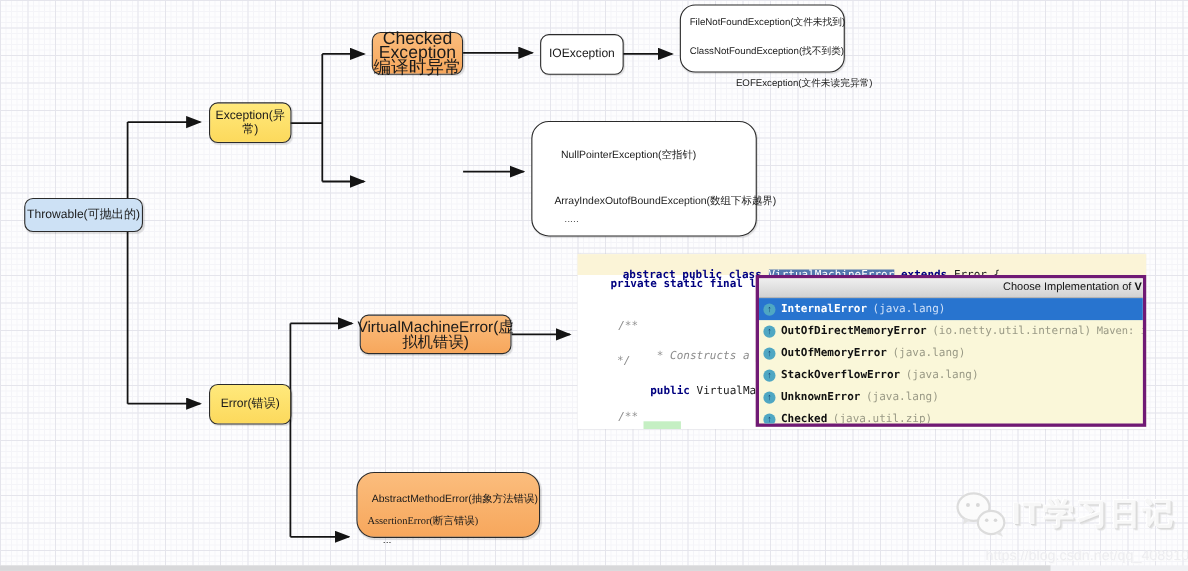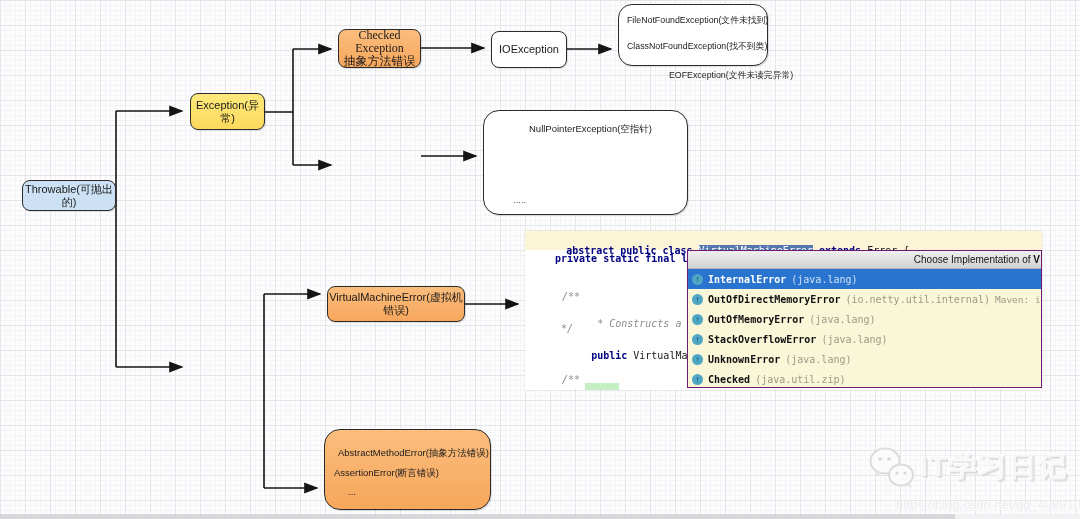--- a/index.html
+++ b/index.html
@@ -21,34 +21,34 @@
     font-size:11px;color:#1a1a1a;text-align:center;line-height:13px;
     box-shadow:1px 1px 1px rgba(0,0,0,.12);box-sizing:border-box;
   }
   .node.blue{background:#cde1f5;}
   .node.yellow{background:linear-gradient(#ffe97c,#fcd95c);}
   .node.orange{background:linear-gradient(#fbbd7d,#f7a75c);}
   .node.white{background:#ffffff;text-align:right;}
   .bigbox{position:absolute;z-index:2;border:1.8px solid #2b2b2b;background:#fff;
     box-shadow:1px 1px 1px rgba(0,0,0,.12);box-sizing:border-box;}
   .bigbox .bl{position:absolute;font-size:9px;color:#1a1a1a;white-space:nowrap;}
-  .small2{font-size:12px;font-family:Liberation Serif, serif;}
+  .small2{font-size:16px;}
   
   .editor{position:absolute;left:525px;top:231px;width:517px;height:159px;z-index:3;
     background:#ffffff;font-family:"DejaVu Sans Mono","Liberation Mono",monospace;
     font-size:10px;color:#1a1a1a;box-shadow:0 0 2px rgba(0,0,0,.15);}
   .curline{position:absolute;left:0;top:0;width:517px;height:19px;background:#fbf4d7;}
   .cl{position:absolute;white-space:pre;}
   .kw{color:#000080;font-weight:bold;}
   .sel-token{background:#5477ae;color:#ffffff;}
   .cmt{color:#8c8c8c;font-style:italic;}
   .codetag{background:#c5efc3;}
   .greenbit{position:absolute;left:60px;top:152px;width:34px;height:7px;background:#c5efc3;}
   .popup{position:absolute;left:162px;top:19px;width:355px;height:138px;z-index:4;
-    background:#faf7d9;border:1px solid #701a75;box-sizing:border-box;overflow:hidden;}
+    background:#faf7d9;border:3px solid #701a75;box-sizing:border-box;overflow:hidden;}
   .popup-header{height:18px;background:linear-gradient(#efefef,#d2d2d2);
     border-bottom:1px solid #b5b5b5;font-family:"Liberation Sans",sans-serif;
     font-size:10px;color:#111;display:flex;align-items:center;justify-content:flex-end;
     padding-right:1px;box-sizing:border-box;white-space:pre;}
   .popup-header b{font-weight:bold;}
   .prow{height:20px;display:flex;align-items:center;gap:5px;padding-left:4px;
     white-space:nowrap;overflow:hidden;}
   .prow .nm{font-weight:bold;color:#111;}
   .prow .pkg{color:#9a9a86;}
   .prow .note{color:#9a9a86;margin-left:auto;padding-right:1px;font-size:9.5px;}
@@ -91,57 +91,61 @@
       <path d="M264,294 H320" marker-end="url(#arr)"></path>
       <path d="M264,488 H317" marker-end="url(#arr)"></path>
 
       <path d="M421,48 H484" marker-end="url(#arr)"></path>
       <path d="M566,49 H611" marker-end="url(#arr)"></path>
       <path d="M421,156 H476" marker-end="url(#arr)"></path>
       <path d="M465,304 H518" marker-end="url(#arr)"></path>
     </g>
   </svg>
 
-  <div class="node blue" style="left:22px;top:180px;width:94px;height:31px;">
+  <div class="node blue" style="left:22px;top:180px;width:108px;height:31px;">
     <span>Throwable(可抛出的)</span>
   </div>
 
   <div class="node yellow" style="left:190px;top:93px;width:75px;height:37px;">
     <span>Exception(异常)</span>
   </div>
 
   <div class="node orange small2" style="left:338px;top:29px;width:83px;height:39px;">
     <span>Checked Exception</span>
-    <span>抽象方法错误</span>
+    <span>编译时异常</span>
   </div>
 
   <div class="node white" style="left:491px;top:31px;width:76px;height:37px;">
     <span>IOException</span>
   </div>
 
   <div class="bigbox" style="left:618px;top:4px;width:150px;height:62px;border-radius:14px;">
     <span class="bl" style="left:8px;top:10px;font-size:8.8px;">FileNotFoundException(文件未找到)</span>
     <span class="bl" style="left:8px;top:36px;font-size:8.8px;">ClassNotFoundException(找不到类)</span>
     <span class="bl" style="left:10px;top:65px;font-size:8.8px;margin-left:40px;">EOFException(文件未读完异常)</span>
   </div>
 
 
   <div class="bigbox" style="left:483px;top:110px;width:205px;height:105px;border-radius:16px;">
-    <span class="bl" style="left:26px;top:12px;font-size:9.5px;margin-left:19px;">NullPointerException(空指针)</span>
+    <span class="bl" style="left:26px;top:24px;font-size:9.5px;">NullPointerException(空指针)</span>
+    <span class="bl" style="left:20px;top:65px;font-size:9.5px;">ArrayIndexOutofBoundException(数组下标越界)</span>
     <span class="bl" style="left:29px;top:83px;font-size:9.5px;color:#555;">.....</span>
   </div>
 
-
-  <div class="node orange" style="left:327px;top:286px;width:138px;height:36px;font-size:11px;">
+  <div class="node yellow" style="left:190px;top:349px;width:75px;height:37px;">
+    <span>Error(错误)</span>
+  </div>
+
+  <div class="node orange" style="left:327px;top:286px;width:138px;height:36px;font-size:14px;">
     <span>VirtualMachineError(虚拟机错误)</span>
   </div>
 
-  <div class="bigbox" style="left:324px;top:429px;width:167px;height:81px;border-radius:16px;background:linear-gradient(#fbbd7d,#f7a75c);">
+  <div class="bigbox" style="left:324px;top:429px;width:167px;height:60px;border-radius:16px;background:linear-gradient(#fbbd7d,#f7a75c);">
     <span class="bl" style="left:13px;top:17px;font-size:9.5px;">AbstractMethodError(抽象方法错误)</span>
-    <span class="bl" style="left:9px;top:37px;font-size:9.5px;">AssertionError(断言错误)</span>
+    <span class="bl" style="left:9px;top:37px;font-size:9.5px;font-family:Liberation Serif, serif;">AssertionError(断言错误)</span>
     <span class="bl" style="left:23px;top:56px;font-size:9.5px;">...</span>
   </div>
 
   <div class="editor">
     <div class="curline"></div>
     <div class="cl" style="left:5px;top:3px;">
       <span class="kw">abstract public class </span><span class="sel-token">VirtualMachineError</span><span class="kw"> extends</span><span> Error {</span>
     </div>
     <div class="cl kw" style="left:30px;top:22px;">private static final long</div>
     <div class="cl cmt" style="left:37px;top:60px;">/**</div>

